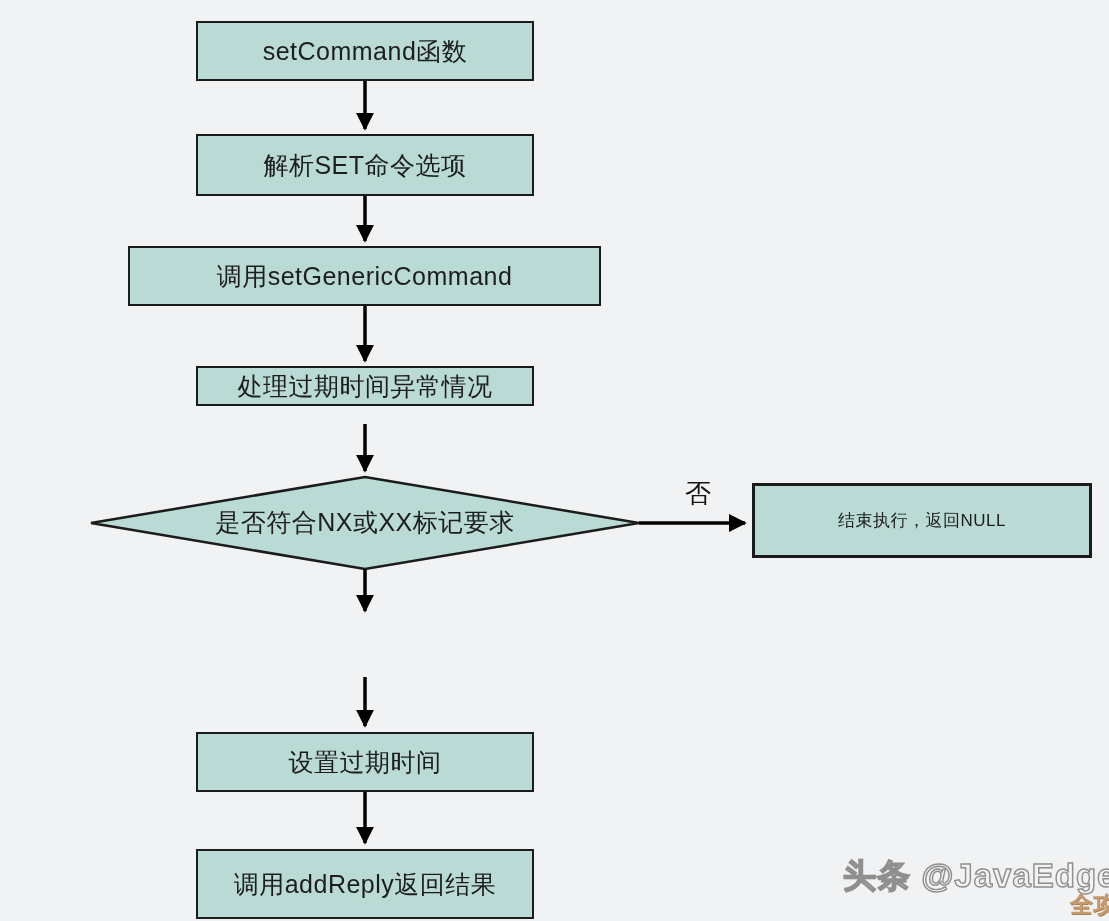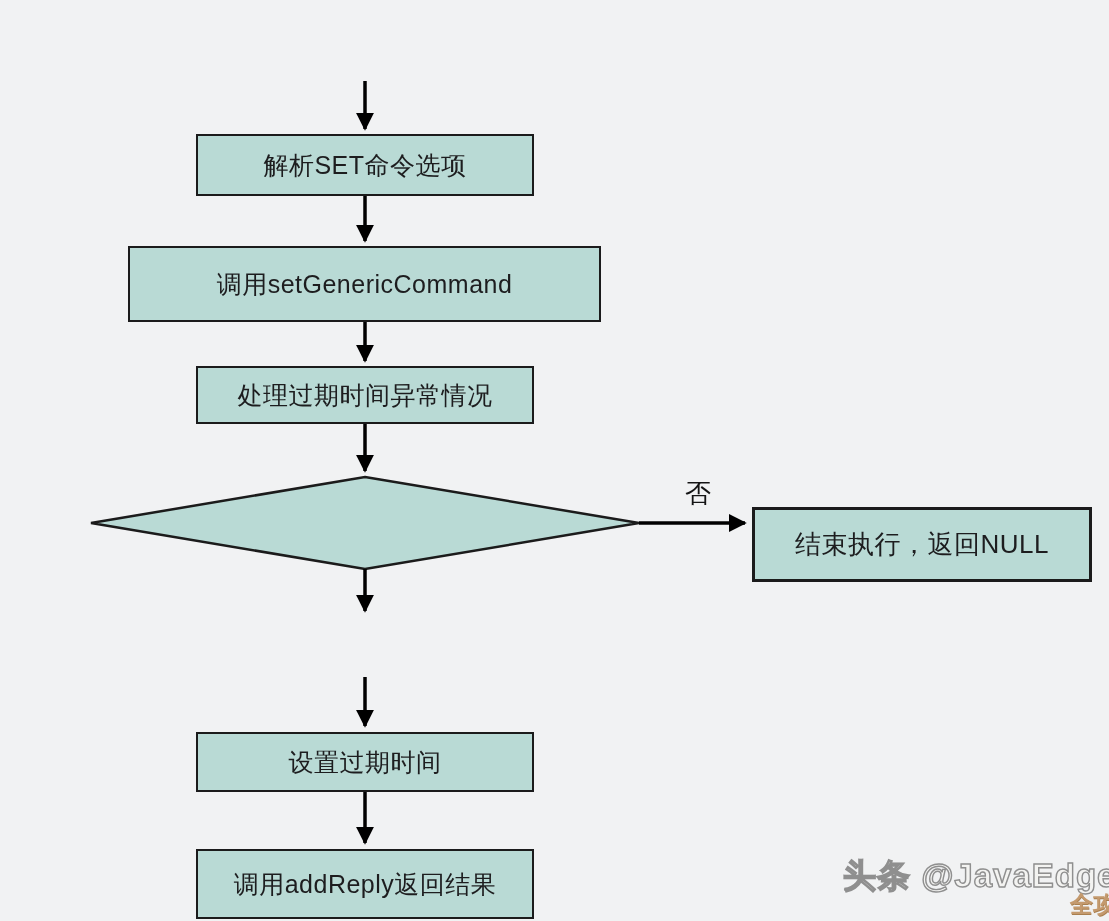--- a/index.html
+++ b/index.html
@@ -29,22 +29,21 @@
     display: flex;
     align-items: center;
     justify-content: center;
     font-size: 25px;
     color: #1d1d1f;
     letter-spacing: 0.5px;
     white-space: nowrap;
   }
   .node.terminal {
     border-width: 3px;
-    font-size: 26px;
-    margin-top: 24px;
+    font-size: 17px;
   }
   .diamond-label {
     position: absolute;
     left: 101px;
     top: 506px;
     width: 528px;
     text-align: center;
     font-size: 25px;
     color: #1d1d1f;
     letter-spacing: 0.5px;
@@ -101,33 +100,37 @@
     <path d="M365,196 L365,241" stroke="#000" stroke-width="3.5" marker-end="url(#arrowhead)"></path>
     <path d="M365,306 L365,361" stroke="#000" stroke-width="3.5" marker-end="url(#arrowhead)"></path>
     <path d="M365,424 L365,471" stroke="#000" stroke-width="3.5" marker-end="url(#arrowhead)"></path>
     <path d="M365,569 L365,611" stroke="#000" stroke-width="3.5" marker-end="url(#arrowhead)"></path>
     <path d="M365,677 L365,726" stroke="#000" stroke-width="3.5" marker-end="url(#arrowhead)"></path>
     <path d="M365,792 L365,843" stroke="#000" stroke-width="3.5" marker-end="url(#arrowhead)"></path>
 
     <path d="M639,523 L745,523" stroke="#000" stroke-width="3.5" marker-end="url(#arrowhead)"></path>
   </svg>
 
+  <div class="node" style="left:196px; top:21px; width:338px; height:60px;">
+    <span>setCommand函数</span>
+  </div>
 
   <div class="node" style="left:196px; top:134px; width:338px; height:62px;">
     <span>解析SET命令选项</span>
   </div>
 
-  <div class="node" style="left:128px; top:246px; width:473px; height:76px;">
+  <div class="node" style="left:128px; top:246px; width:473px; height:60px;">
     <span>调用setGenericCommand</span>
   </div>
 
-  <div class="node" style="left:196px; top:366px; width:338px; height:58px;">
+  <div class="node" style="left:196px; top:366px; width:338px; height:40px;">
     <span>处理过期时间异常情况</span>
   </div>
 
+  <div class="diamond-label">是否符合NX或XX标记要求</div>
 
   <div class="edge-label">否</div>
 
   <div class="node terminal" style="left:752px; top:483px; width:340px; height:75px;">
     <span>结束执行，返回NULL</span>
   </div>
 
 
   <div class="node" style="left:196px; top:732px; width:338px; height:60px;text-align:center;">
     <span>设置过期时间</span>

